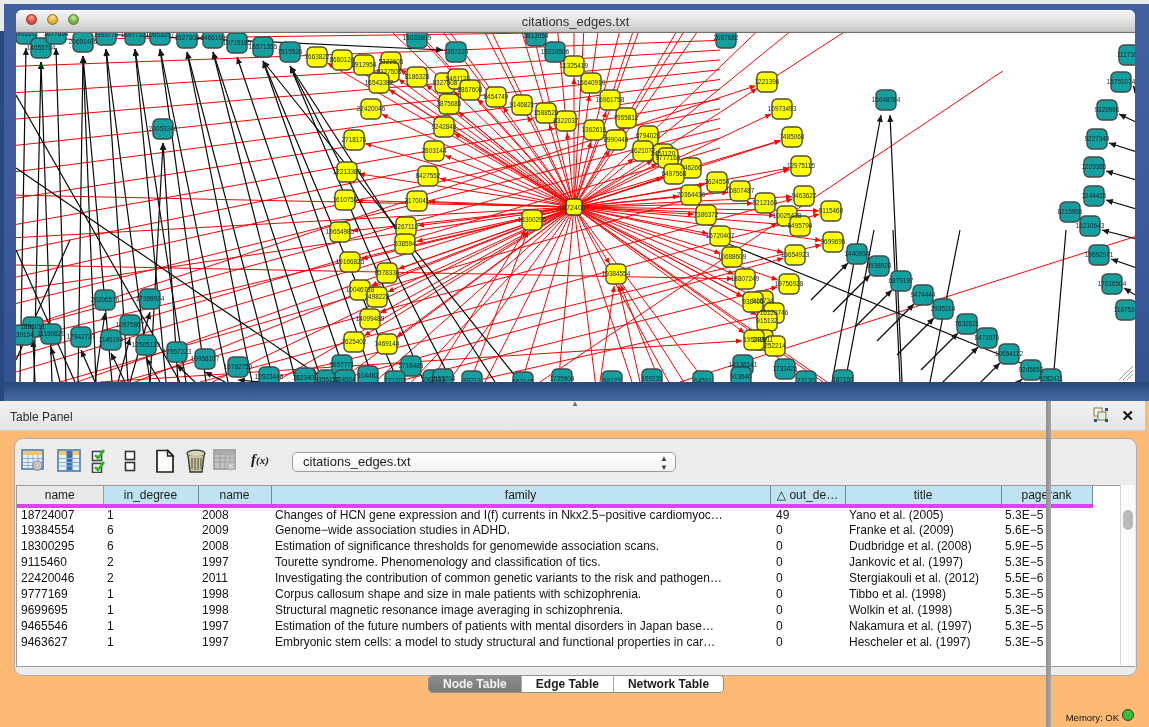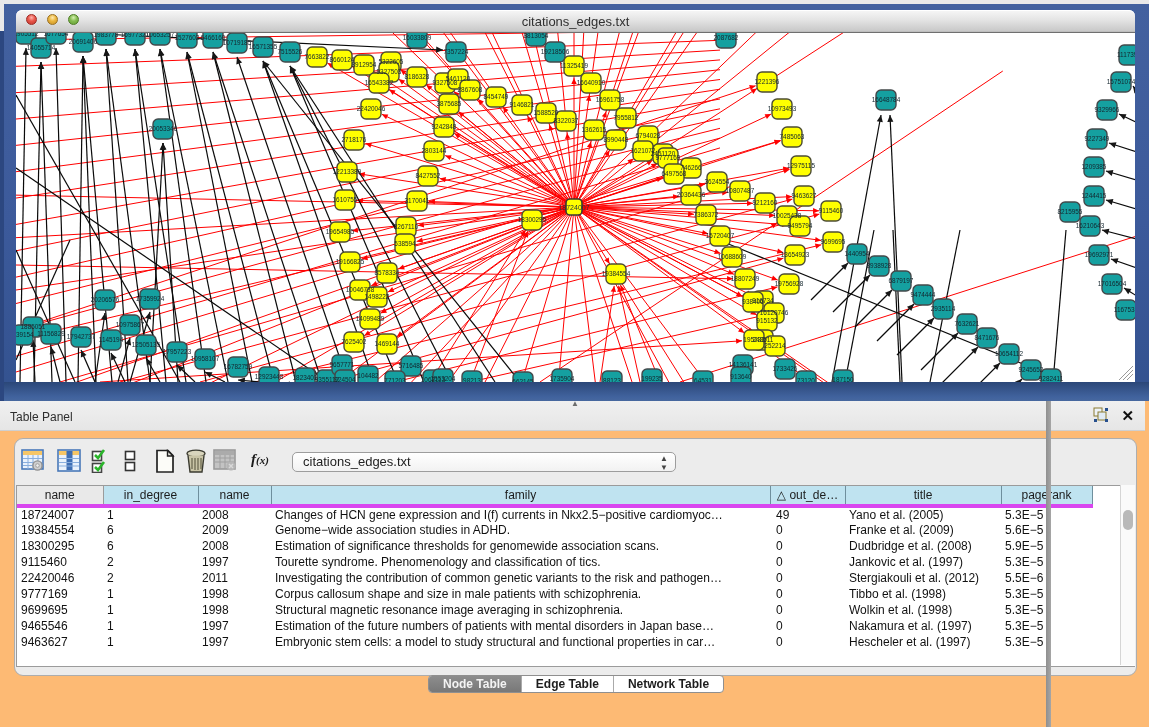--- a/index.html
+++ b/index.html
@@ -930,14 +930,18 @@
           <div id="vthumb"></div>
         </div>
   </div>
   <div id="tabs">
         <div class="act">Node Table</div>
         <div class="sep"></div>
         <div>Edge Table</div>
         <div class="sep"></div>
         <div>Network Table</div>
       </div>
+  <div id="status">
+        <span class="mem">Memory: OK</span>
+        <span id="memdot"></span>
+      </div>
  </div>
 </div>
 
 </body></html>

